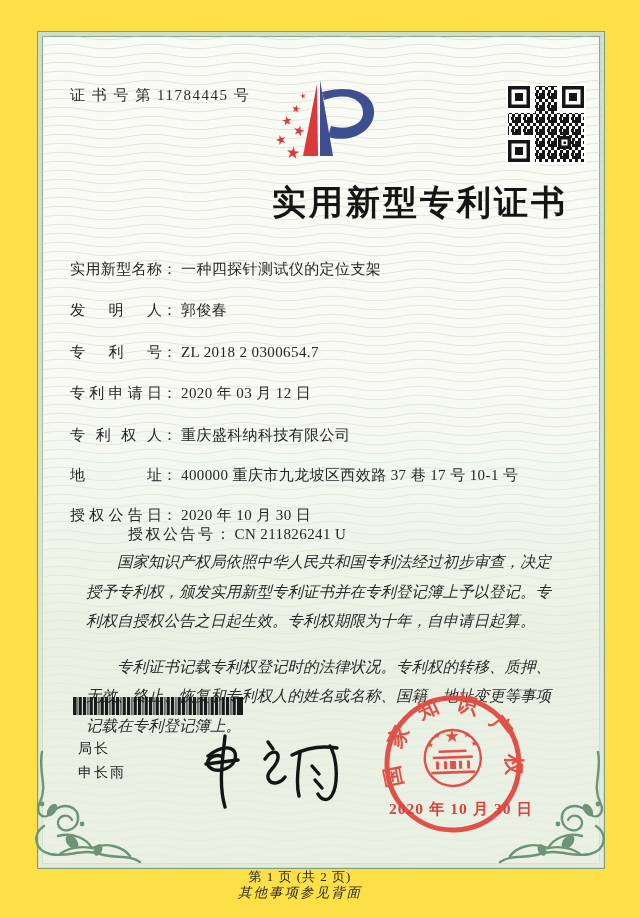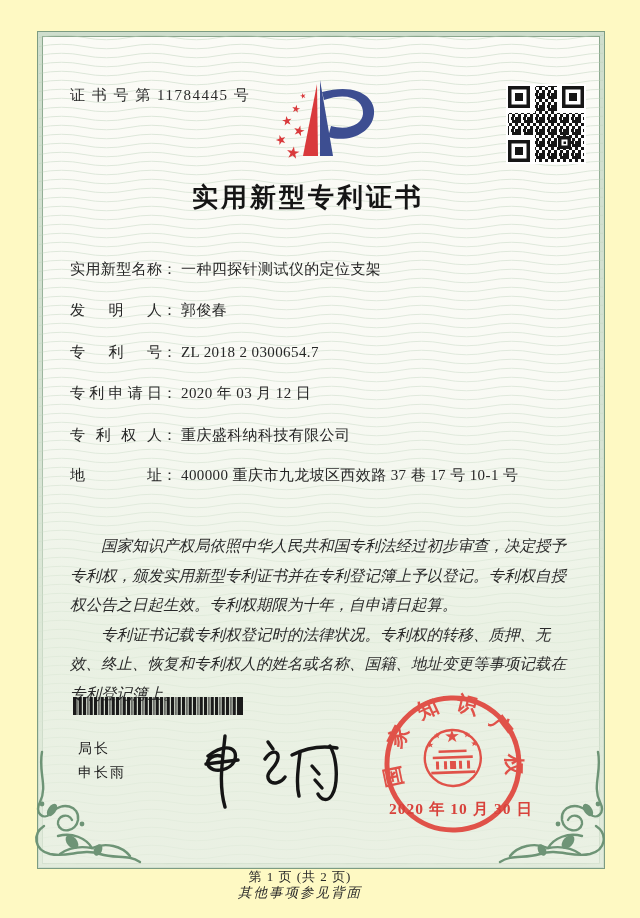--- a/index.html
+++ b/index.html
@@ -1,18 +1,18 @@
 <!DOCTYPE html>
 <html><head>
 <meta charset="utf-8">
 <style>
   html,body{margin:0;padding:0;background:#ffffff;}
   .sheet{
     position:relative;width:640px;height:918px;overflow:hidden;
-    background:#fef9c3;
+    background:#fde047;
     font-family:"Liberation Serif","DejaVu Serif",serif;
     color:#222;
   }
   .frame{
     position:absolute;left:37px;top:31px;width:566px;height:836px;
     border:1px solid #7d9c82;
     box-shadow: inset 0 0 0 4px #cfdecd, inset 0 0 0 5px #8aa78d;
     background:#fbfbf6;
   }
   .waves{position:absolute;inset:1px;opacity:.5;}
@@ -20,30 +20,30 @@
     position:absolute;inset:1px;
     background:linear-gradient(180deg,
       rgba(249,250,246,0) 0%,
       rgba(240,245,237,0.18) 42%,
       rgba(230,239,224,0.50) 60%,
       rgba(227,237,220,0.72) 72%,
       rgba(230,238,223,0.82) 100%);
   }
   .abs{position:absolute;}
   .cert-no{left:70px;top:86px;font-size:15px;letter-spacing:1.5px;color:#2c2c2c;}
-  .title{left:48px;top:180px;width:520px;text-align:center;font-size:26px;font-weight:700;letter-spacing:3px;color:#151515;}
+  .title{left:48px;top:180px;width:520px;text-align:right;font-size:34px;font-weight:700;letter-spacing:3px;color:#151515;}
   .row{left:70px;width:510px;font-size:15px;color:#262626;white-space:nowrap;}
   .lbl{display:inline-block;width:92px;text-align:justify;text-align-last:justify;vertical-align:bottom;}
   .colon{display:inline-block;margin-right:4px;}
   .val{letter-spacing:.4px;white-space:pre-wrap;}
   .grant2{display:inline-block;margin-left:58px;}
   .lbl2{letter-spacing:2.5px;}
   .paras{left:70px;top:531px;width:505px;font-size:15.5px;line-height:29.5px;color:#2a2a2a;}
   .script{font-style:italic;}
-  .paras p{margin:0;text-indent:2em;}
+  .paras p{margin:16px;text-indent:2em;}
   .officer{left:78px;top:736px;font-family:"Liberation Sans","DejaVu Sans",sans-serif;font-size:14px;line-height:24px;color:#1d1d1d;letter-spacing:2px;}
   .seal-date{left:389px;top:799px;color:#d8423b;font-size:15.5px;font-weight:700;letter-spacing:1px;}
   .page-info{left:140px;top:838px;width:320px;text-align:center;font-size:13px;color:#2a2a2a;letter-spacing:1px;margin-top:30px;}
   .back-note{left:140px;top:884px;width:320px;text-align:center;font-size:13.5px;color:#2a2a2a;letter-spacing:2px;}
   svg{display:block;}
 </style>
 </head>
 <body>
 
 <div class="sheet">
@@ -133,20 +133,23 @@
     <span class="lbl">专利号</span><span class="colon">：</span><span class="val">ZL 2018 2 0300654.7</span>
   </div>
   <div class="abs row" style="top:384px">
     <span class="lbl">专利申请日</span><span class="colon">：</span><span class="val">2020 年 03 月 12 日</span>
   </div>
   <div class="abs row" style="top:426px">
     <span class="lbl">专利权人</span><span class="colon">：</span><span class="val">重庆盛科纳科技有限公司</span>
   </div>
   <div class="abs row" style="top:466px">
     <span class="lbl">地址</span><span class="colon">：</span><span class="val">400000 重庆市九龙坡区西效路 37 巷 17 号 10-1 号</span>
+  </div>
+  <div class="abs row" style="top:506px">
+    <span class="lbl">授权公告日</span><span class="colon">：</span><span class="val">2020 年 10 月 30 日</span><span class="grant2"><span class="lbl2">授权公告号</span><span class="colon">：</span><span class="val">CN 211826241 U</span></span>
   </div>
 
   <div class="abs paras script">
     <p>国家知识产权局依照中华人民共和国专利法经过初步审查，决定授予专利权，颁发实用新型专利证书并在专利登记簿上予以登记。专利权自授权公告之日起生效。专利权期限为十年，自申请日起算。</p>
     <p>专利证书记载专利权登记时的法律状况。专利权的转移、质押、无效、终止、恢复和专利权人的姓名或名称、国籍、地址变更等事项记载在专利登记簿上。</p>
   </div>
 
   <svg class="abs" style="left:73px;top:697px;" width="170" height="18" viewBox="0 0 170 18" xmlns="http://www.w3.org/2000/svg">
     <defs>
       <pattern id="bc" width="11" height="18" patternUnits="userSpaceOnUse">

